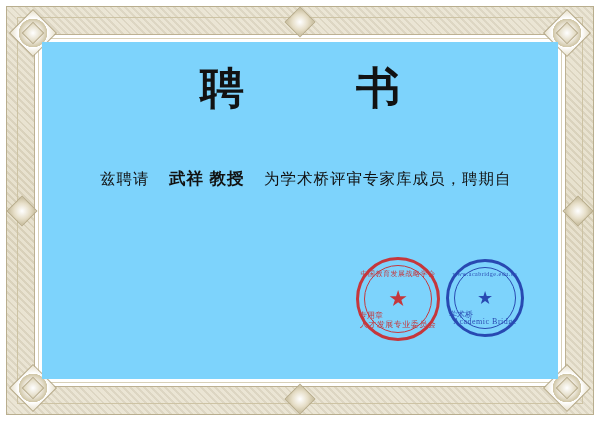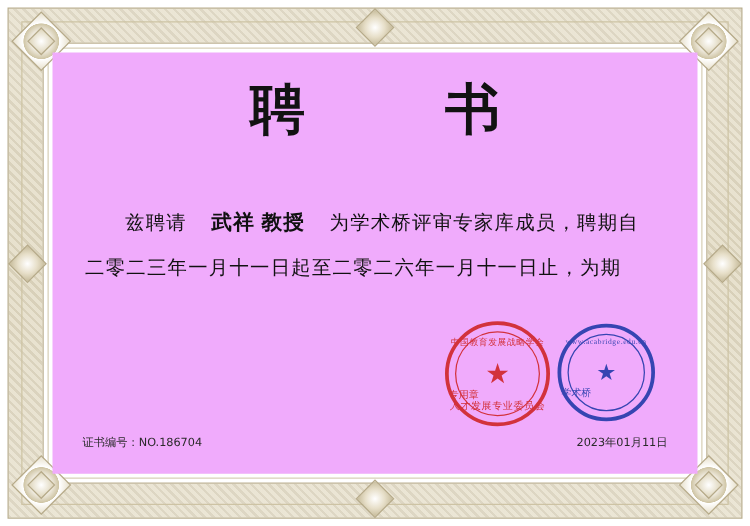--- a/index.html
+++ b/index.html
@@ -111,21 +111,21 @@
   .edge-top    { top: 11px;   left: 50%; margin-left: -11px; }
   .edge-bottom { bottom: 11px;left: 50%; margin-left: -11px; }
 
   
   .paper {
     position: absolute;
     left: 42px;
     top: 42px;
     right: 42px;
     bottom: 42px;
-    background: #f0abfc;
+    background: #7dd3fc;
     box-sizing: border-box;
     overflow: hidden;
   }
 
   
   .title {
     position: absolute;
     left: 0;
     right: 0;
     top: 22px;
@@ -138,21 +138,21 @@
     color: #121212;
     line-height: 1.1;
   }
 
   
   .body-block {
     position: absolute;
     left: 26px;
     right: 26px;
     top: 118px;
-    font-family: Liberation Serif, serif;
+    font-family: Liberation Sans, sans-serif;
     font-size: 15.5px;
     color: #111111;
     line-height: 36px;
     letter-spacing: 1px;
   }
   .body-line {
     white-space: nowrap;
   }
   .body-line.indent {
     text-indent: 32px;
@@ -262,39 +262,33 @@
   <div class="edge-orn edge-bottom"></div>
 
   <div class="paper">
 
     <div class="title">聘　书</div>
 
     <div class="body-block">
       <div class="body-line indent">
         <span>兹聘请</span><span class="name-strong">　武祥 教授　</span><span>为学术桥评审专家库成员，聘期自</span>
       </div>
-      <div class="body-line">
-        <span>二零二三年一月十一日起至二零二六年一月十一日止，为期</span>
-      </div>
     </div>
 
     <div class="seal seal-red">
       <div class="seal-inner-ring"></div>
       <div class="seal-arc-top">中国教育发展战略学会</div>
       <div class="seal-star">★</div>
       <div class="seal-mid-text">专用章</div>
       <div class="seal-arc-bottom">人才发展专业委员会</div>
     </div>
 
     <div class="seal seal-blue">
       <div class="seal-inner-ring"></div>
       <div class="seal-arc-top">www.acabridge.edu.cn</div>
       <div class="seal-star">★</div>
       <div class="seal-mid-text">学术桥</div>
+      <div class="seal-arc-bottom">Academic Bridge</div>
     </div>
 
-    <div class="footer">
-      <div class="footer-cert-no">证书编号：NO.186704</div>
-      <div class="footer-date">2023年01月11日</div>
-    </div>
 
   </div>
 </div>
 
 </body></html>

